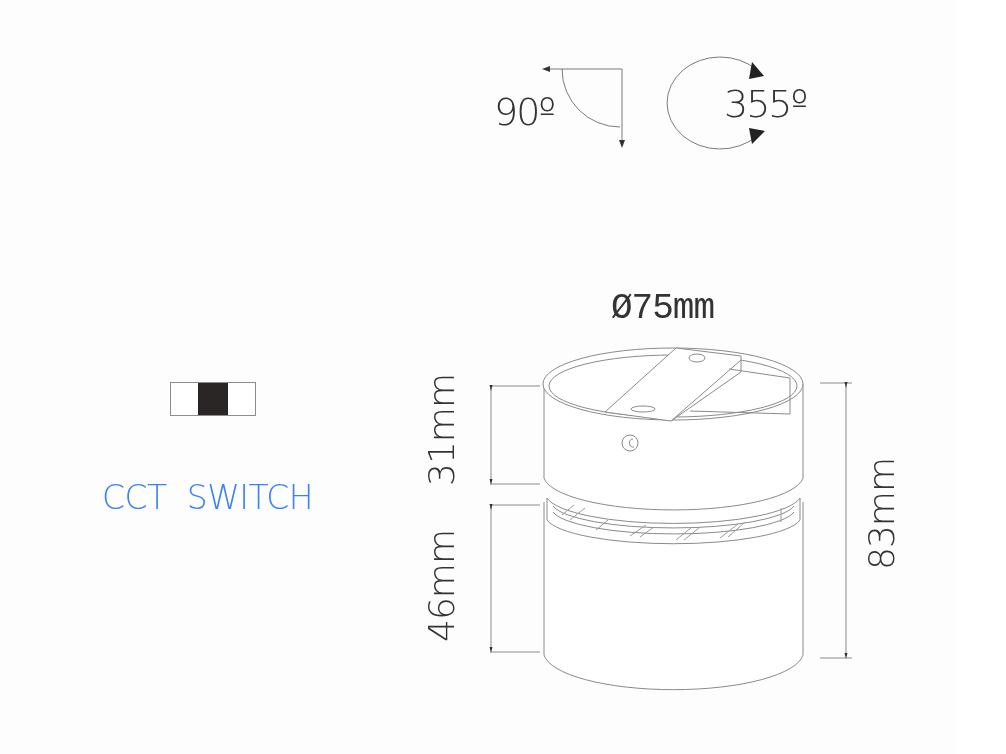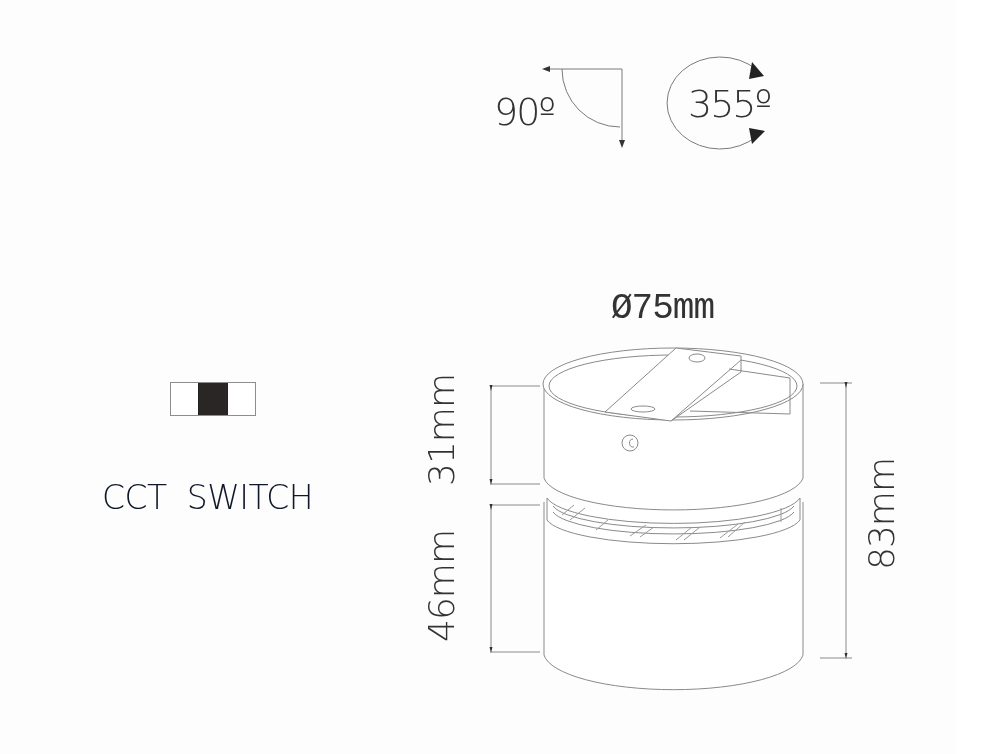--- a/index.html
+++ b/index.html
@@ -86,28 +86,28 @@
     </g>
 
     <g stroke="#8a8a8a" stroke-width="1">
       <line x1="820" y1="383" x2="852" y2="383"></line>
       <line x1="820" y1="658" x2="852" y2="658"></line>
       <line x1="846" y1="385" x2="846" y2="656" marker-start="url(#tick)" marker-end="url(#tick)"></line>
     </g>
   </svg>
 
   <div class="label" style="left:494px; top:90px; font-size:38px; letter-spacing:-2px;">90º</div>
-  <div class="label" style="left:688px; top:82px; font-size:38px; letter-spacing:-2px;">355º</div>
+  <div class="label" style="left:724px; top:82px; font-size:38px; letter-spacing:-2px;">355º</div>
 
   <div class="label" style="left:611px; top:288px; font-size:36px; letter-spacing:-1px;font-family:Liberation Mono, monospace;">Ø75mm</div>
 
   <div class="vlabel" style="left:386px; top:411px; width:110px; height:40px; font-size:36px; text-align:center; letter-spacing:-1px;">31mm</div>
   <div class="vlabel" style="left:386px; top:567px; width:110px; height:40px; font-size:36px; text-align:center; letter-spacing:-1px;">46mm</div>
   <div class="vlabel" style="left:826px; top:495px; width:110px; height:40px; font-size:36px; text-align:center; letter-spacing:-1px;">83mm</div>
 
   <div class="switch">
     <div class="seg"></div>
     <div class="seg on"></div>
     <div class="seg"></div>
   </div>
-  <div class="label" style="left:102px; top:478px; font-size:33px; color:#0f172a; white-space:pre; letter-spacing:-0.5px;">CCT  SWITCH</div>
+  <div class="label" style="left:102px; top:478px; font-size:33px; color:#3b82f6; white-space:pre; letter-spacing:-0.5px;">CCT  SWITCH</div>
 
 </div>
 
 </body></html>

